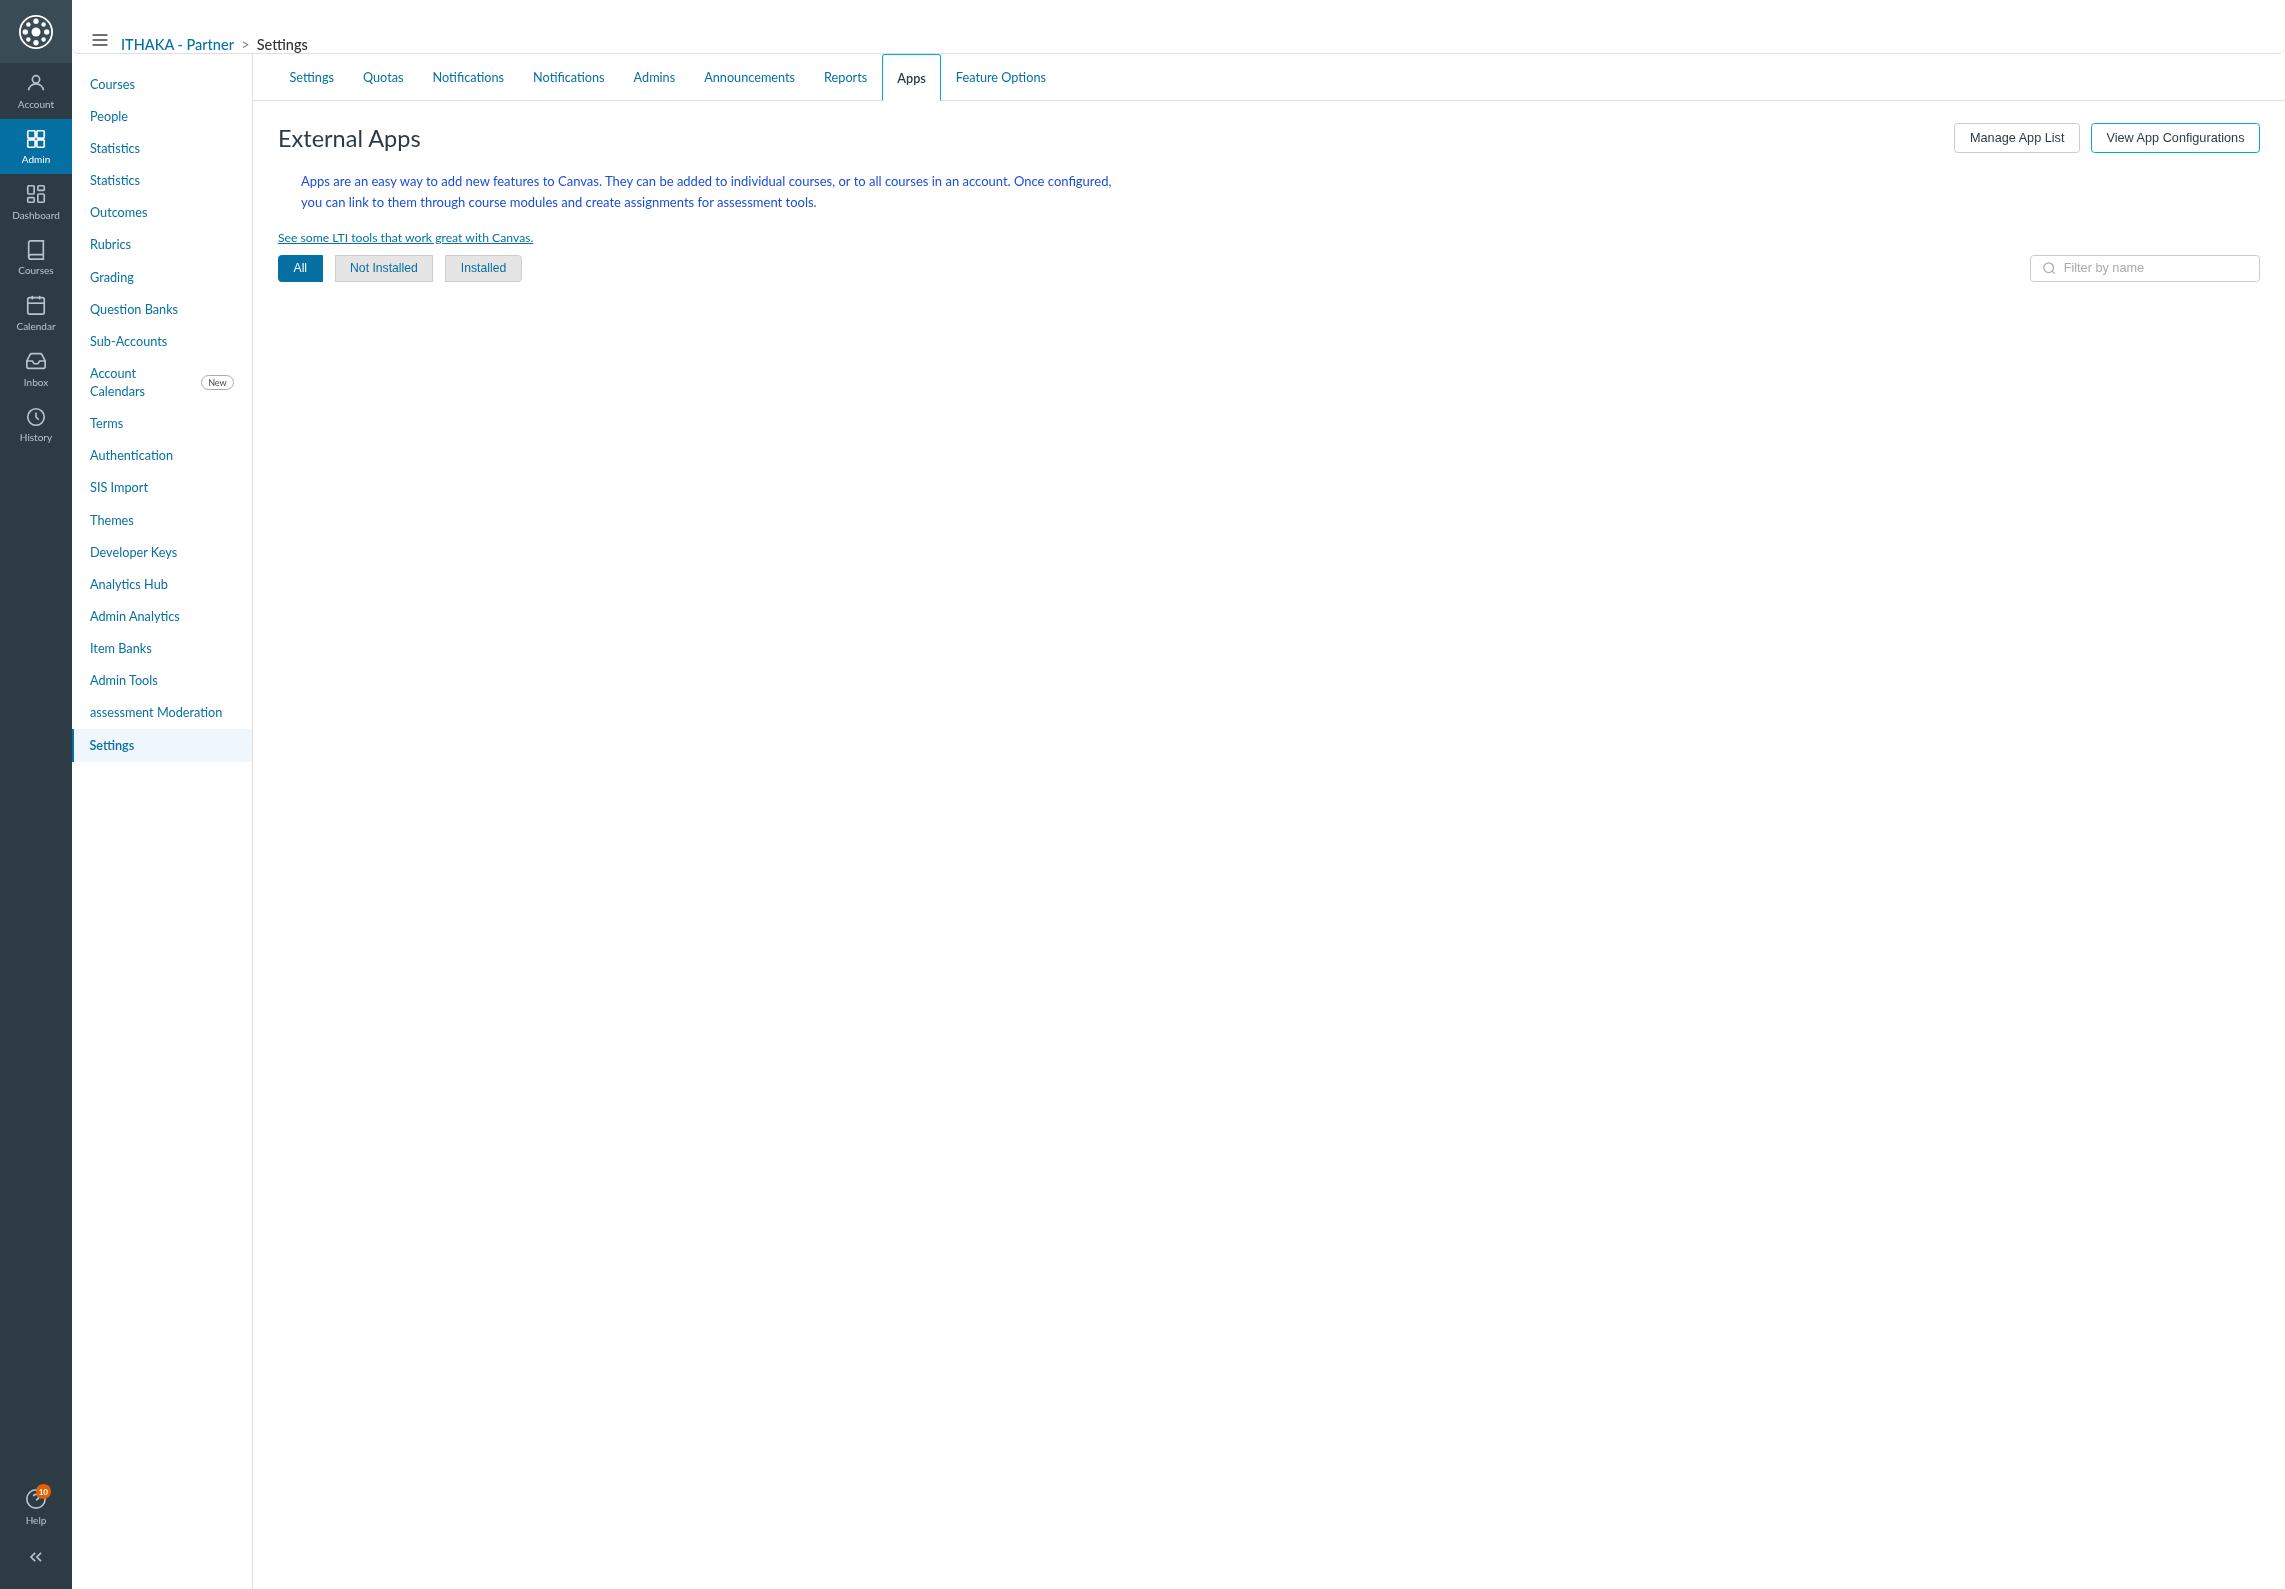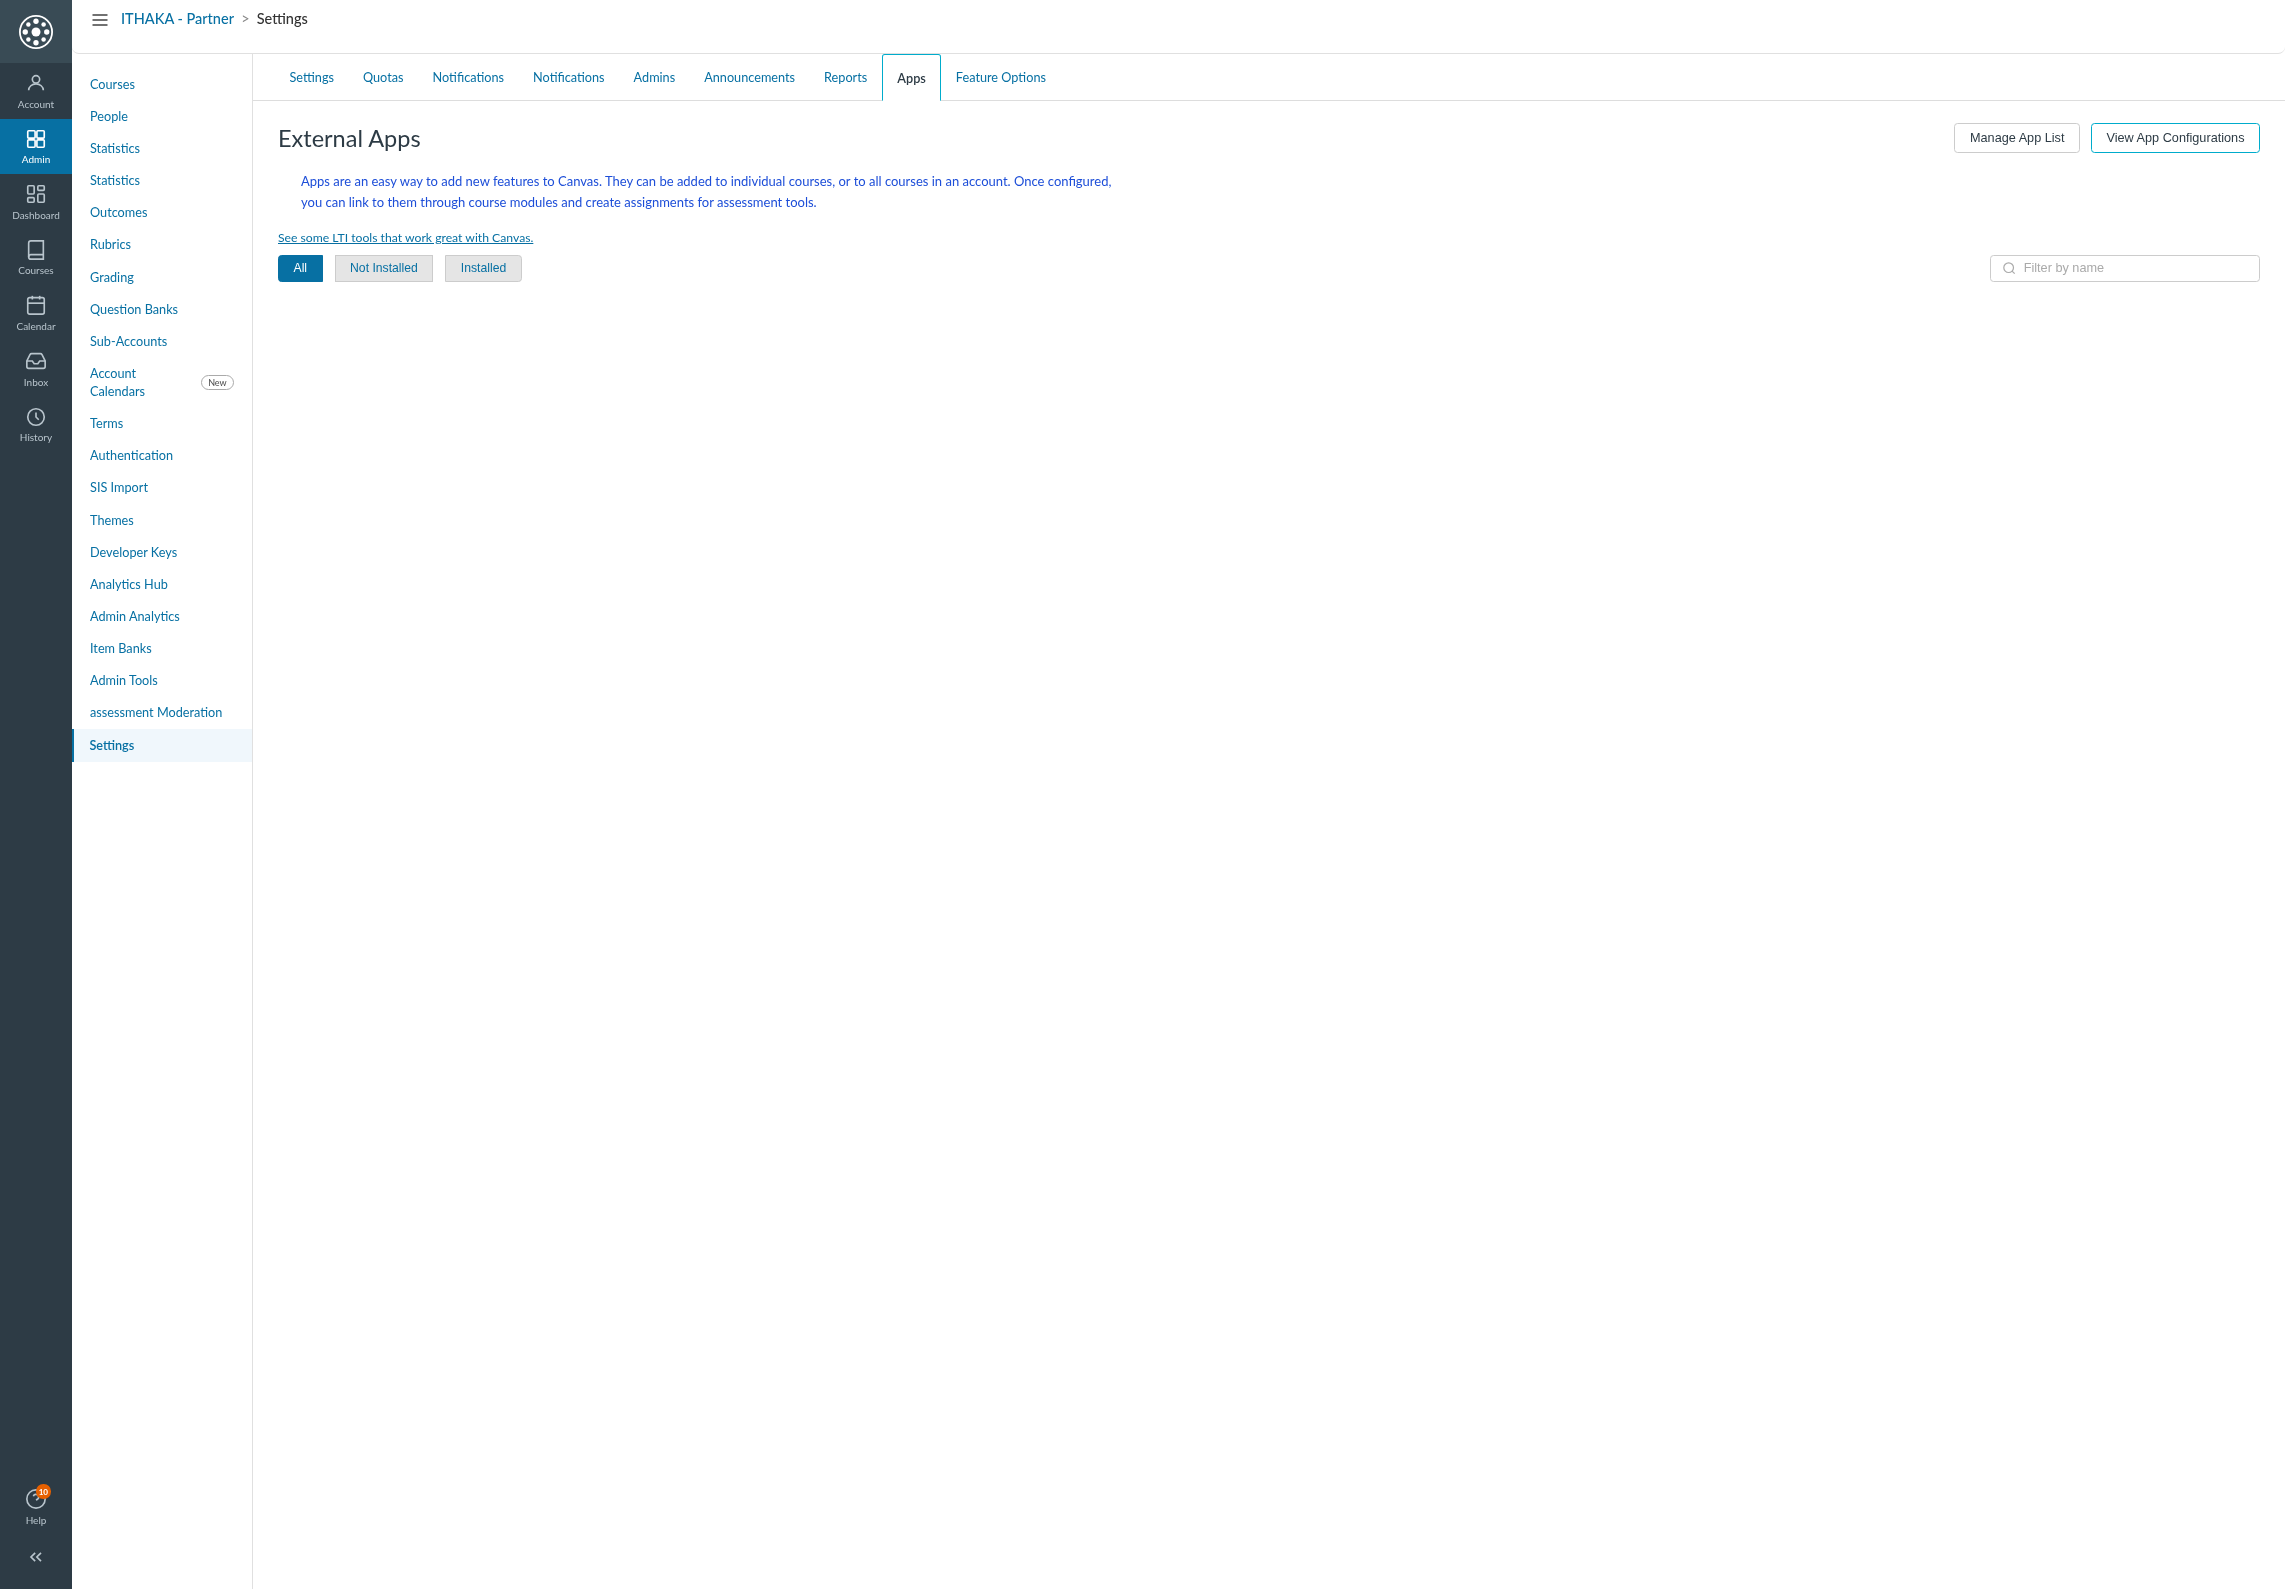--- a/index.html
+++ b/index.html
@@ -80,22 +80,22 @@
       flex: 1;
       display: flex;
       flex-direction: column;
       overflow: hidden;
     }
 
     
     .top-header {
       height: 54px;
       display: flex;
-      align-items: flex-start;
-      padding: 10px 18px;
+      align-items: flex-end;
+      padding: 0 18px;
       border-bottom: 0.9px solid #e0e0e0;
       gap: 11px;
       flex-shrink: 0;
       border-radius: 7px;
     }
     .hamburger { cursor: pointer; color: #555; }
     .breadcrumb {
       display: flex;
       align-items: center;
       gap: 7.2px;
@@ -267,21 +267,21 @@
       color: #fff;
       border-color: #0770a3;
     }
     .search-box {
       display: flex;
       align-items: center;
       border: 0.9px solid #ccc;
       border-radius: 3.6px;
       padding: 5.4px 11px;
       gap: 7.2px;
-      width: 270px;
+      width: 230px;
       background: #fff;
     }
     .search-box input {
       border: none;
       outline: none;
       font-size: 12.7px;
       flex: 1;
       color: #333;
     }
     .search-box input::placeholder { color: #aaa; }

